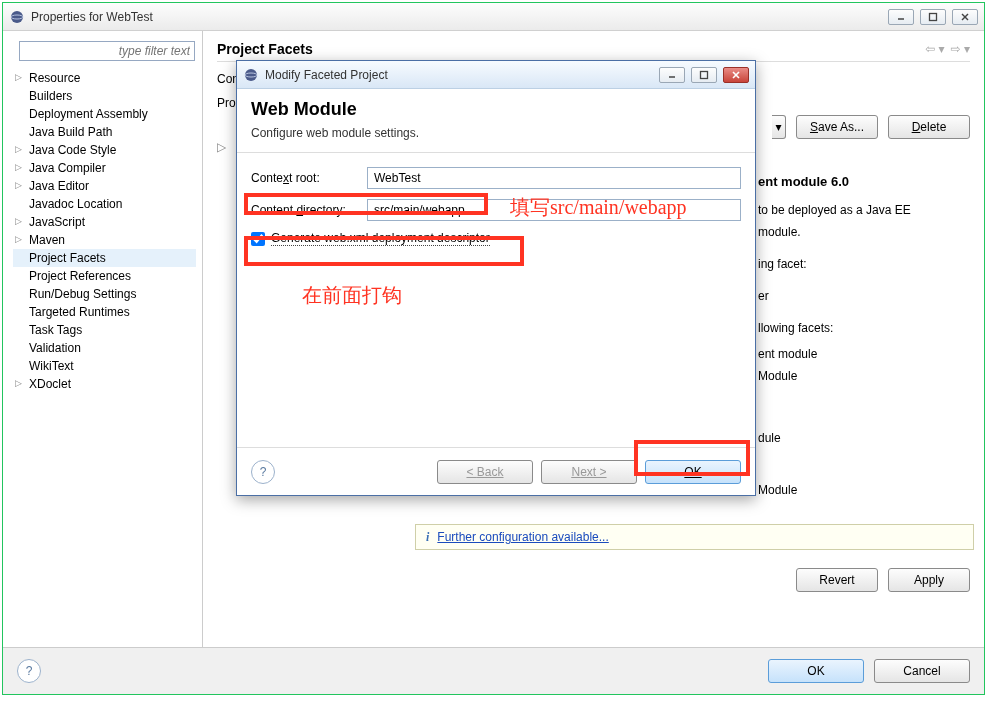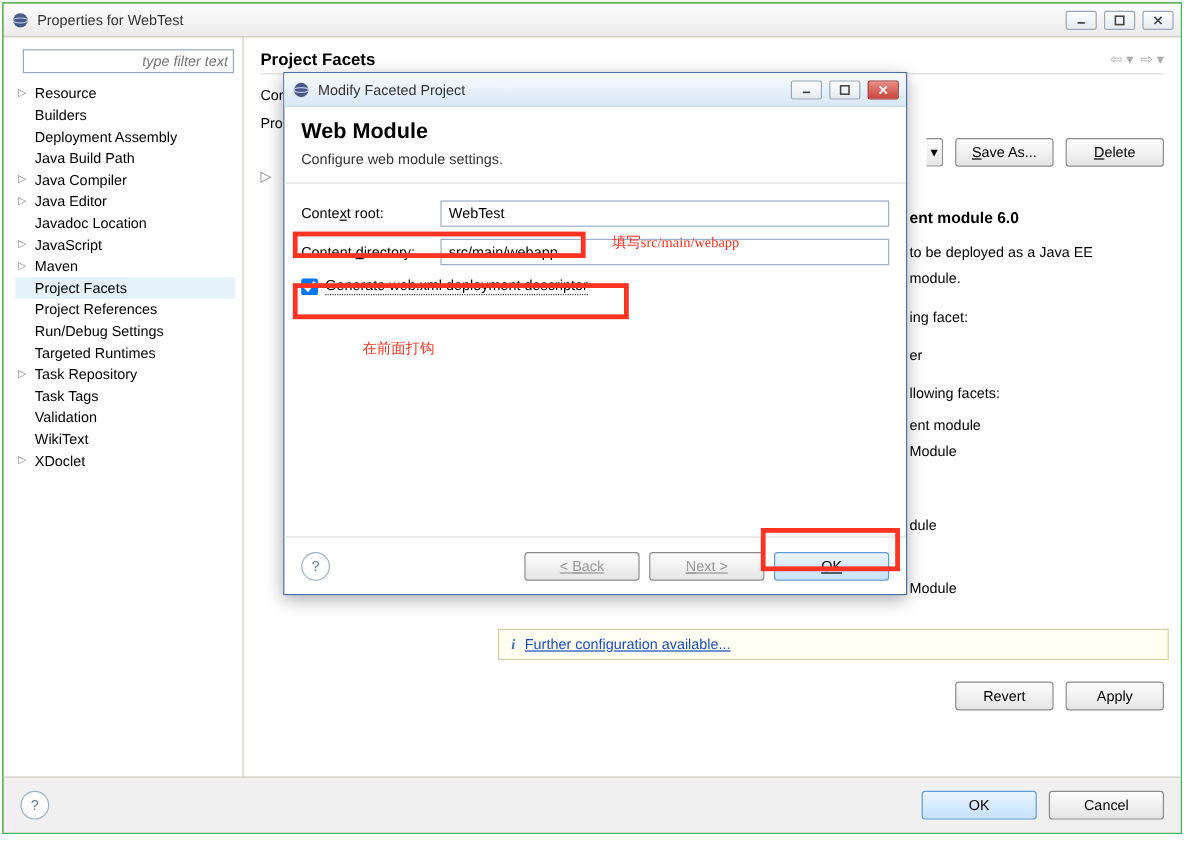--- a/index.html
+++ b/index.html
@@ -64,21 +64,21 @@
     .modal .chk-row { display: flex; align-items: center; gap: 6px; }
     .modal .chk-row input { width: 14px; height: 14px; }
     .modal .chk-row label { border-bottom: 1px dotted #444; }
     .modal .wizard-footer { position: absolute; left: 0; right: 0; bottom: 0; height: 48px; border-top: 1px solid #ddd; display: flex; align-items: center; padding: 0 14px; gap: 8px; }
     .modal .wizard-footer .help-circ { margin-right: auto; }
     .modal .wizard-footer .btn { min-width: 96px; text-decoration: underline; }
     .modal .wizard-footer .btn.disabled { color: #999; }
 
     
     .anno { position: absolute; border: 4px solid #ff3322; pointer-events: none; }
-    .anno-text { position: absolute; color: #ff3322; font-family: SimSun, "Songti SC", serif; font-size: 12px; pointer-events: none; }
+    .anno-text { position: absolute; color: #ff3322; font-family: SimSun, "Songti SC", serif; font-size: 20px; pointer-events: none; }
 
     .u { text-decoration: underline; }
   </style>
 </head>
 <body>
 
 <div class="props-window">
   <div class="titlebar">
     <svg class="ticon" viewBox="0 0 16 16">
         <circle cx="8" cy="8" r="6" fill="#4a5a8a"></circle>
@@ -107,30 +107,30 @@
 
   <div class="props-body">
 
     <div class="sidebar">
       <input class="filter-input" placeholder="type filter text" style="">
       <ul class="tree" id="tree">
           <li class="exp"><span>Resource</span></li>
           <li><span>Builders</span></li>
           <li><span>Deployment Assembly</span></li>
           <li><span>Java Build Path</span></li>
+          <li class="exp"><span>Java Code Style</span></li>
           <li class="exp"><span>Java Compiler</span></li>
           <li class="exp"><span>Java Editor</span></li>
           <li><span>Javadoc Location</span></li>
           <li class="exp"><span>JavaScript</span></li>
           <li class="exp"><span>Maven</span></li>
           <li class="sel"><span>Project Facets</span></li>
           <li><span>Project References</span></li>
           <li><span>Run/Debug Settings</span></li>
           <li><span>Targeted Runtimes</span></li>
-          <li class="exp"><span>Task Repository</span></li>
           <li><span>Task Tags</span></li>
           <li><span>Validation</span></li>
           <li><span>WikiText</span></li>
           <li class="exp"><span>XDoclet</span></li>
         </ul>
     </div>
 
     <div class="main-area">
       <div class="main-header">
         <h2>Project Facets</h2>

